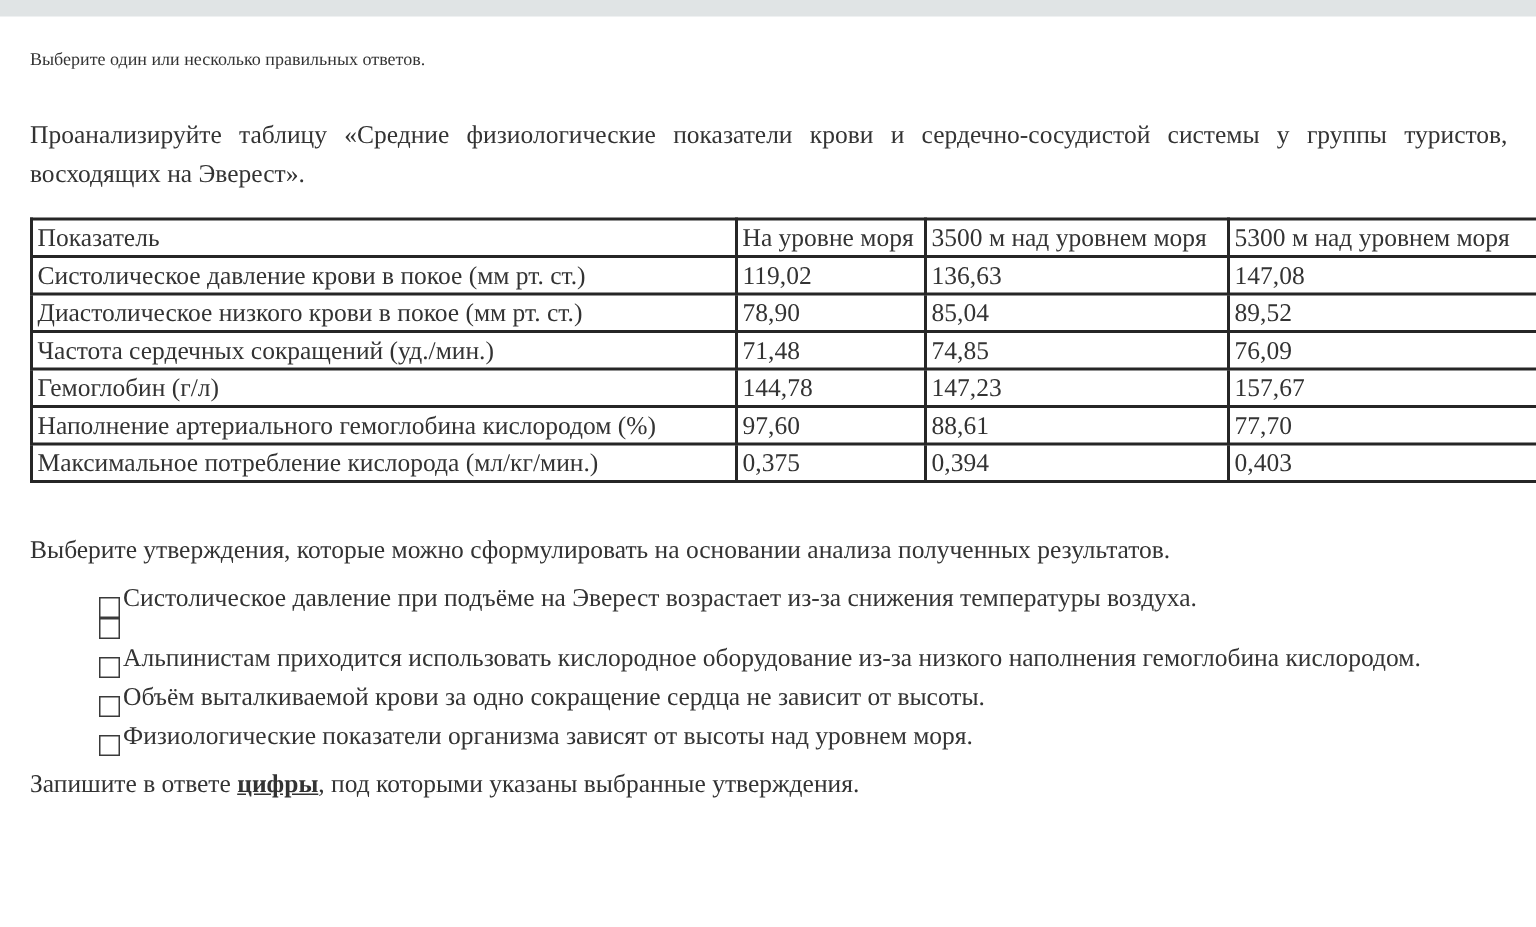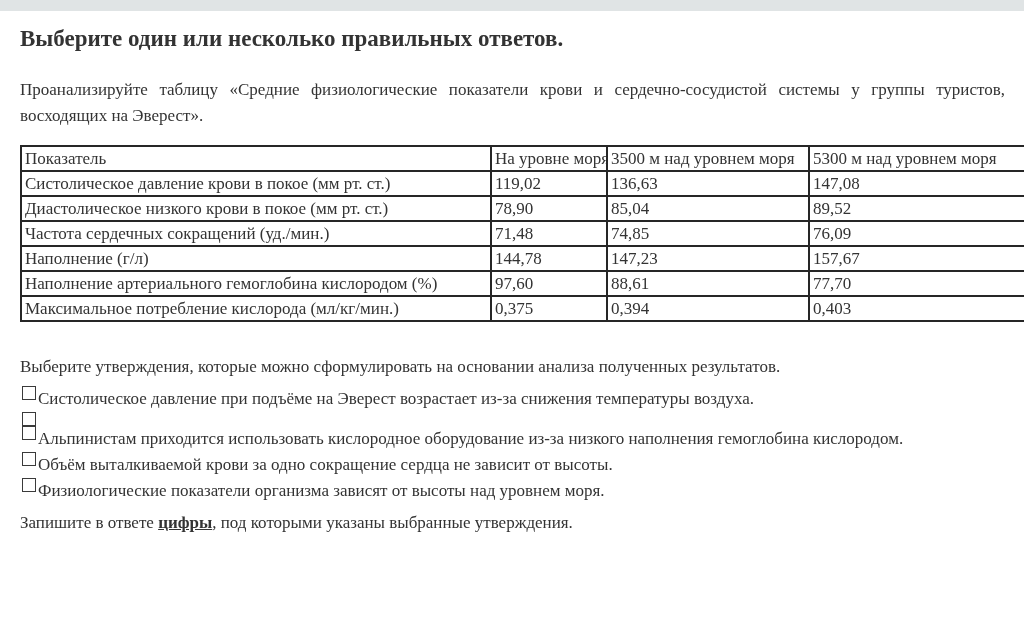--- a/index.html
+++ b/index.html
@@ -11,22 +11,22 @@
     color: #333333;
   }
   .topbar {
     width: 100%; height: 11px;
     background: #e0e4e5;
   }
   .content {
     padding: 17px 19px 0 20px;
   }
   .heading {
-    font-size: 23px;
-    font-weight: bold;
+    font-size: 12px;
+    font-weight: normal;
     line-height: 22px;
   }
   .intro {
     margin-top: 27px;
     font-size: 17px;
     line-height: 26px;
   }
   .line-just {
     text-align: justify;
     text-align-last: justify;
@@ -42,35 +42,36 @@
     border: 2px solid #262626;
     font-weight: normal;
     text-align: left;
     vertical-align: middle;
     height: 25px;
     padding: 1px 3px 1px 3px;
     white-space: nowrap;
     overflow: hidden;
   }
   .col-label  { width: 470px; }
-  .col-sea    { width: 116px; }
+  .col-sea    { width: 126px; }
   .col-3500   { width: 202px; margin-top: 17px; }
   .col-5300   { width: 235px; }
   .prompt {
     margin-top: 32px;
     font-size: 17px;
     line-height: 26px;
   }
   .cb-list {
     margin-top: 6px;
     padding-left: 2px;
   }
   .cb-item {
     display: flex;
-    align-items: flex-start;
+    align-items: flex-end;
+    margin-left: 44px;
   }
   .cb-box {
     flex: 0 0 auto;
     width: 14px; height: 14px;
     border: 1.5px solid #3a3a3a;
     background: #ffffff;
     margin-right: 2px;
   }
   .cb-label {
     font-size: 17px;
@@ -120,21 +121,21 @@
       <td>85,04</td>
       <td>89,52</td>
     </tr>
     <tr>
       <td>Частота сердечных сокращений (уд./мин.)</td>
       <td>71,48</td>
       <td>74,85</td>
       <td>76,09</td>
     </tr>
     <tr>
-      <td>Наполнение (г/л)</td>
+      <td>Гемоглобин (г/л)</td>
       <td>144,78</td>
       <td>147,23</td>
       <td>157,67</td>
     </tr>
     <tr>
       <td>Наполнение артериального гемоглобина кислородом (%)</td>
       <td>97,60</td>
       <td>88,61</td>
       <td>77,70</td>
     </tr>

